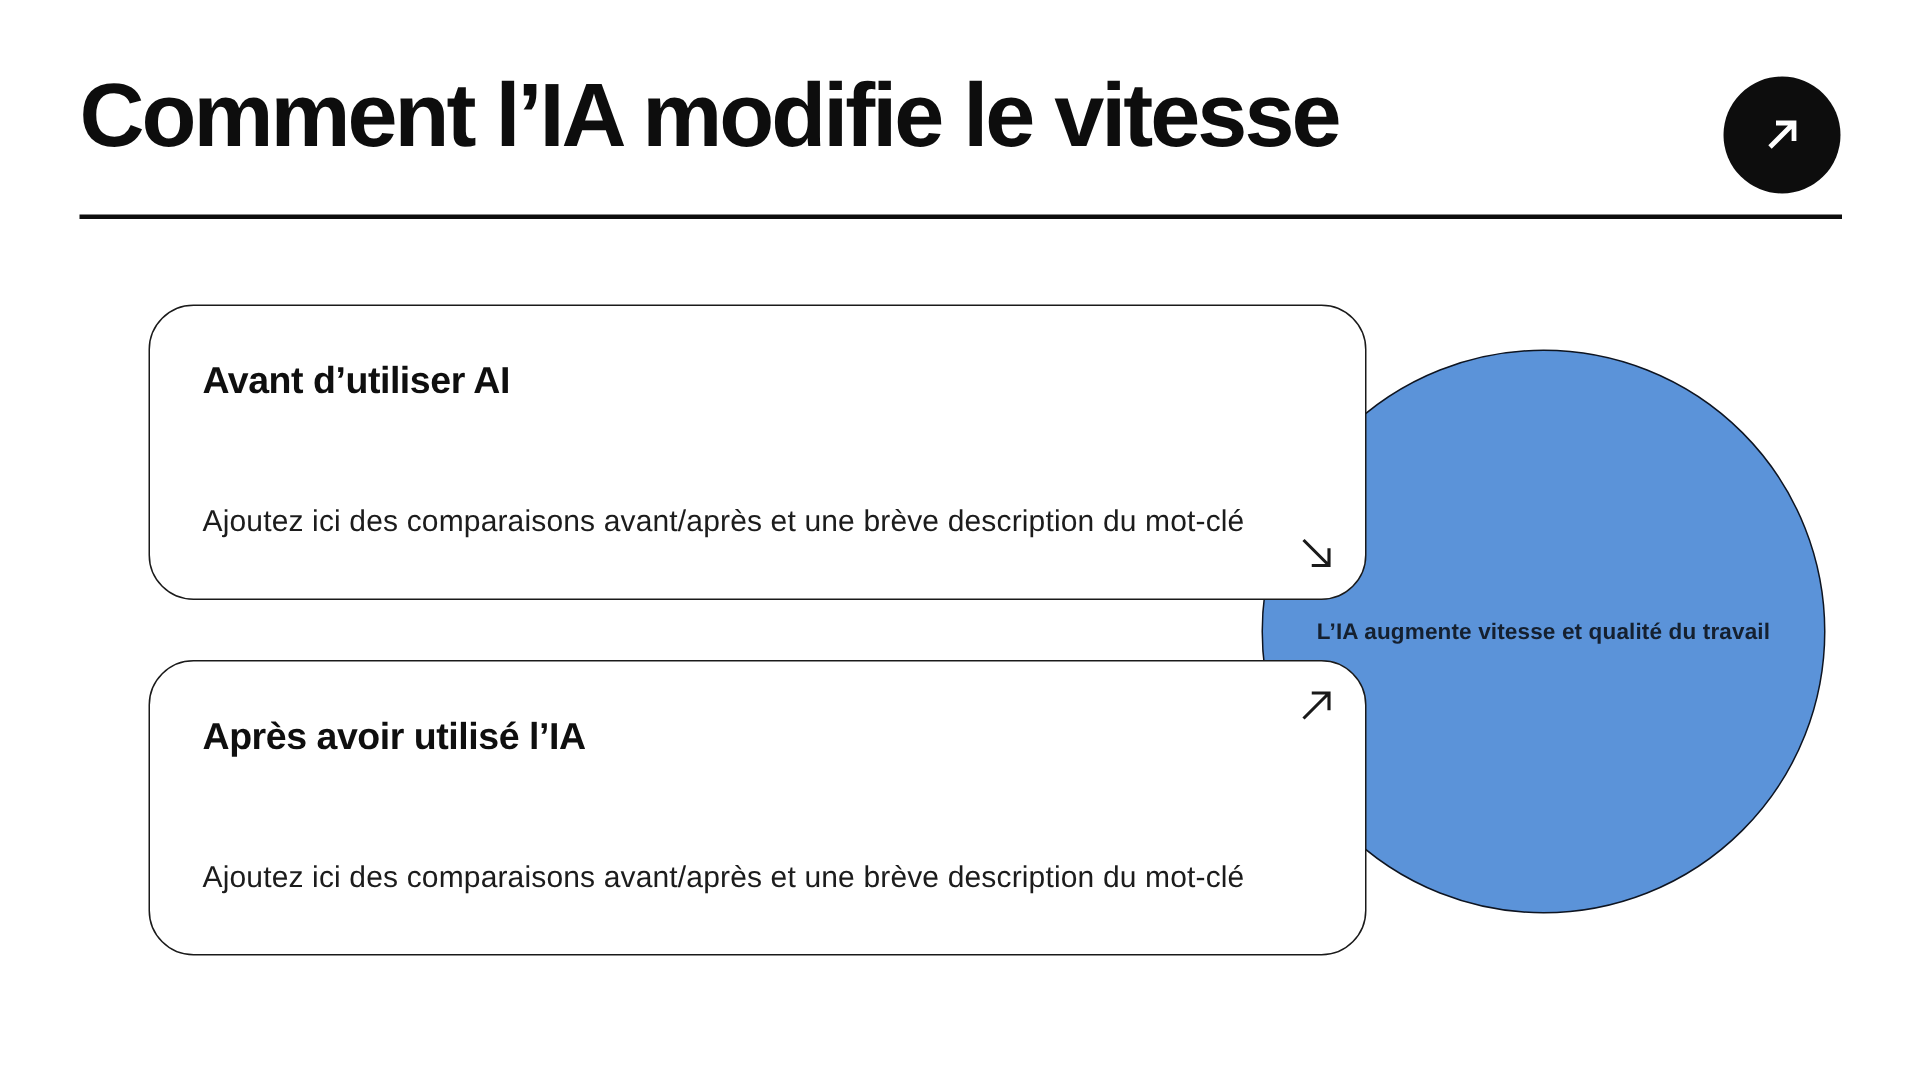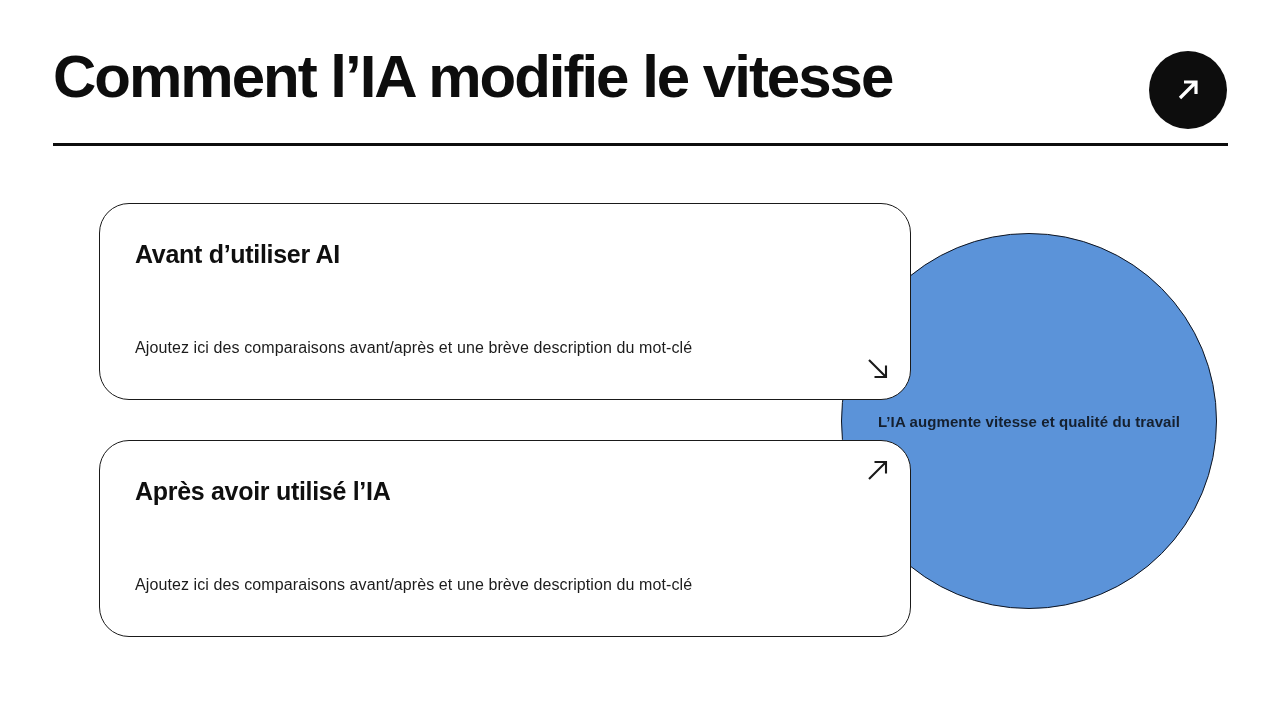--- a/index.html
+++ b/index.html
@@ -89,21 +89,21 @@
     font-weight: 700;
     letter-spacing: -0.3px;
     color: #0f0f0f;
     white-space: nowrap;
   }
   .card-body {
     position: absolute;
     left: 35px;
     top: 132px;
     width: 730px;
-    font-size: 16px;
+    font-size: 20px;
     font-weight: 400;
     letter-spacing: 0.1px;
     line-height: 24px;
     color: #1c1c1c;
   }
   .card-arrow {
     position: absolute;
     width: 26px;
     height: 26px;
   }

